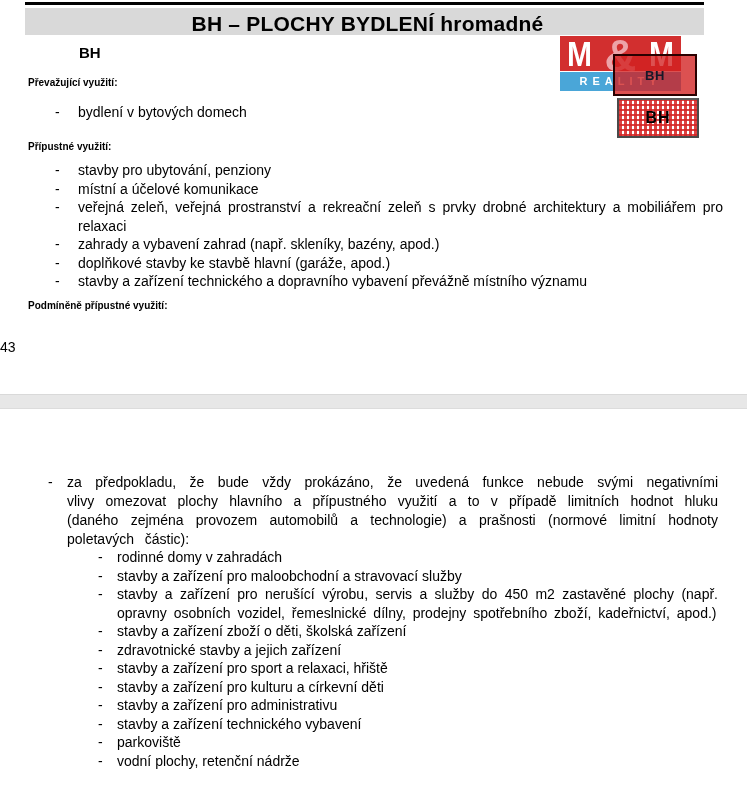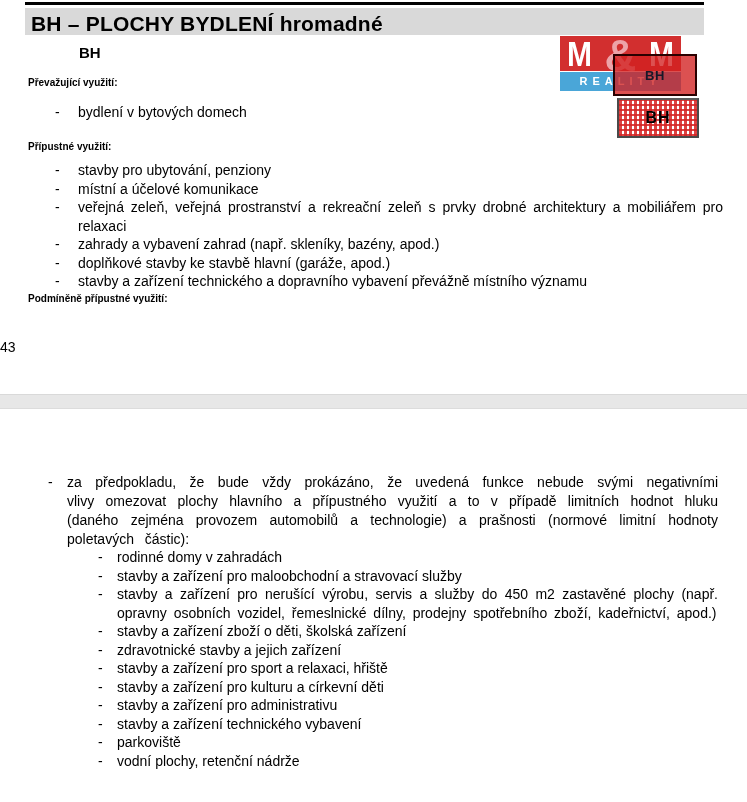--- a/index.html
+++ b/index.html
@@ -3,21 +3,21 @@
 <meta charset="utf-8">
 <style>
   html,body{margin:0;padding:0;background:#ffffff;}
   body{font-family:"Liberation Sans","DejaVu Sans",sans-serif;color:#000;}
   .doc{position:relative;width:747px;height:802px;background:#fff;overflow:hidden;}
 
   
   .topline{position:absolute;left:25px;top:2px;width:679px;height:3px;background:#000;}
   .title-band{position:absolute;left:25px;top:8px;width:679px;height:27px;background:#d9d9d9;
               font-size:21px;font-weight:bold;line-height:31px;padding-left:6px;box-sizing:border-box;
-              letter-spacing:.2px;white-space:nowrap;}
+              letter-spacing:.2px;white-space:nowrap;text-align:center;}
   .subtitle{position:absolute;left:79px;top:44px;font-size:15px;font-weight:bold;}
 
   
   .logo{position:absolute;left:560px;top:36px;width:121px;z-index:1;}
   .mm-top{position:relative;width:121px;height:35px;background:#d22f2f;display:flex;
           justify-content:space-between;align-items:center;padding:0 7px;box-sizing:border-box;}
   .mm-top .m{position:relative;z-index:2;color:#fff;font-weight:bold;font-size:30px;line-height:35px;
              transform:scaleY(1.15);}
   .mm-top .amp{position:absolute;z-index:1;left:50%;top:58%;transform:translate(-50%,-50%);
                color:#eda3a8;font-weight:bold;font-size:44px;}
@@ -33,21 +33,21 @@
                   repeating-linear-gradient(0deg, rgba(213,34,34,.85) 0 2.5px, rgba(255,255,255,0) 2.5px 5px),
                   repeating-linear-gradient(90deg, rgba(213,34,34,.85) 0 2.5px, rgba(255,255,255,0) 2.5px 5px),
                   #fff;
                 display:flex;align-items:center;justify-content:center;
                 font-size:16px;font-weight:bold;color:#000;letter-spacing:1px;}
 
   
   .sec-h{position:absolute;left:28px;font-size:10px;font-weight:bold;white-space:nowrap;}
   #h-prevailing{top:77px;}
   #h-permissible{top:141px;}
-  #h-conditional{top:293px;}
+  #h-conditional{top:300px;}
 
   .list{position:absolute;font-size:14px;}
   #list-prevailing{left:55px;top:103px;width:668px;}
   #list-permissible{left:55px;top:161px;width:668px;}
   #p2-paragraph{left:48px;top:473px;width:670px;}
   #p2-list{left:98px;top:548px;width:620px;}
 
   .row{display:flex;line-height:18.5px;}
   #p2-paragraph .row{line-height:19px;}
   .row .dash{flex:0 0 23px;}

